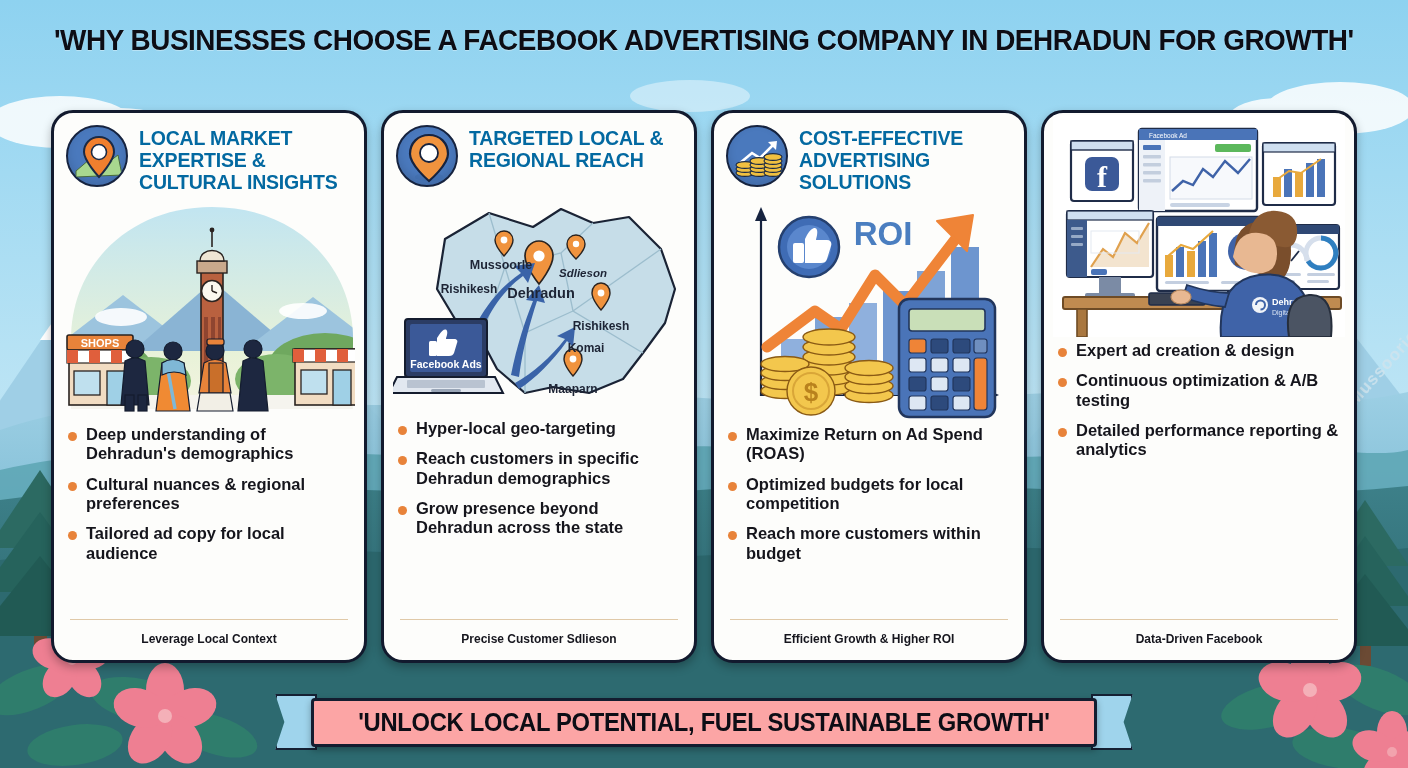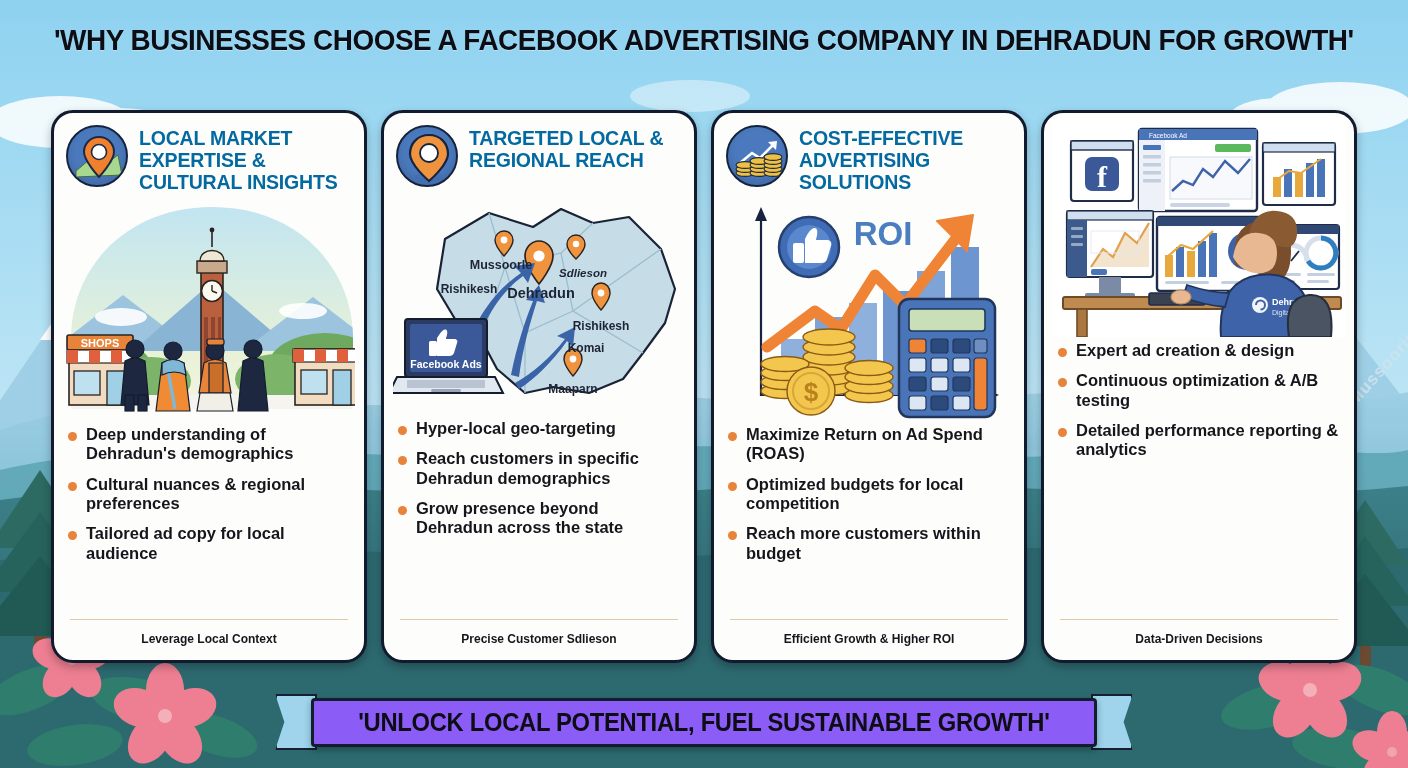--- a/index.html
+++ b/index.html
@@ -87,21 +87,21 @@
     display:flex; align-items:center; justify-content:center; z-index:22;
   }
   .ribbon { position:relative; display:flex; align-items:center; }
   .tail {
     width:42px; height:56px; background:#9fd4ec;
     border:2.5px solid #152033;
   }
   .tail.l { clip-path:polygon(0 0,100% 0,100% 100%,0 100%,22% 50%); margin-right:-6px; }
   .tail.r { clip-path:polygon(0 0,100% 0,78% 50%,100% 100%,0 100%); margin-left:-6px; }
   .ribbon-body {
-    background:#8b5cf6; border:3px solid #131d30; border-radius:4px;
+    background:#fca5a5; border:3px solid #131d30; border-radius:4px;
     padding:7px 26px; z-index:2; box-shadow:0 3px 7px rgba(0,0,0,.3);
   }
   .ribbon-text {
     font-family:"Liberation Sans Narrow","Liberation Sans",sans-serif;
     font-weight:bold; font-size:25px; letter-spacing:-0.3px;
     color:#0d0d15; white-space:nowrap; transform:scaleX(0.95);
   }
 
   .wm {
     position:absolute; z-index:5; color:#cfe4ee; font-size:17px;
@@ -723,21 +723,21 @@
       <div class="bullet">
         <span class="dot"></span>
         <span class="btxt">Continuous optimization &amp; A/B testing</span>
       </div>
       <div class="bullet">
         <span class="dot"></span>
         <span class="btxt">Detailed performance reporting &amp; analytics</span>
       </div>
     </div>
     <div class="card-foot-sep"></div>
-    <div class="card-foot">Data-Driven Decisions</div>
+    <div class="card-foot">Data-Driven Facebook</div>
   </div>
 
 </div>
 
 <div class="ribbon-wrap">
   <div class="ribbon">
     <div class="tail l"></div>
     <div class="ribbon-body">
       <div class="ribbon-text">'UNLOCK LOCAL POTENTIAL, FUEL SUSTAINABLE GROWTH'</div>
     </div>

